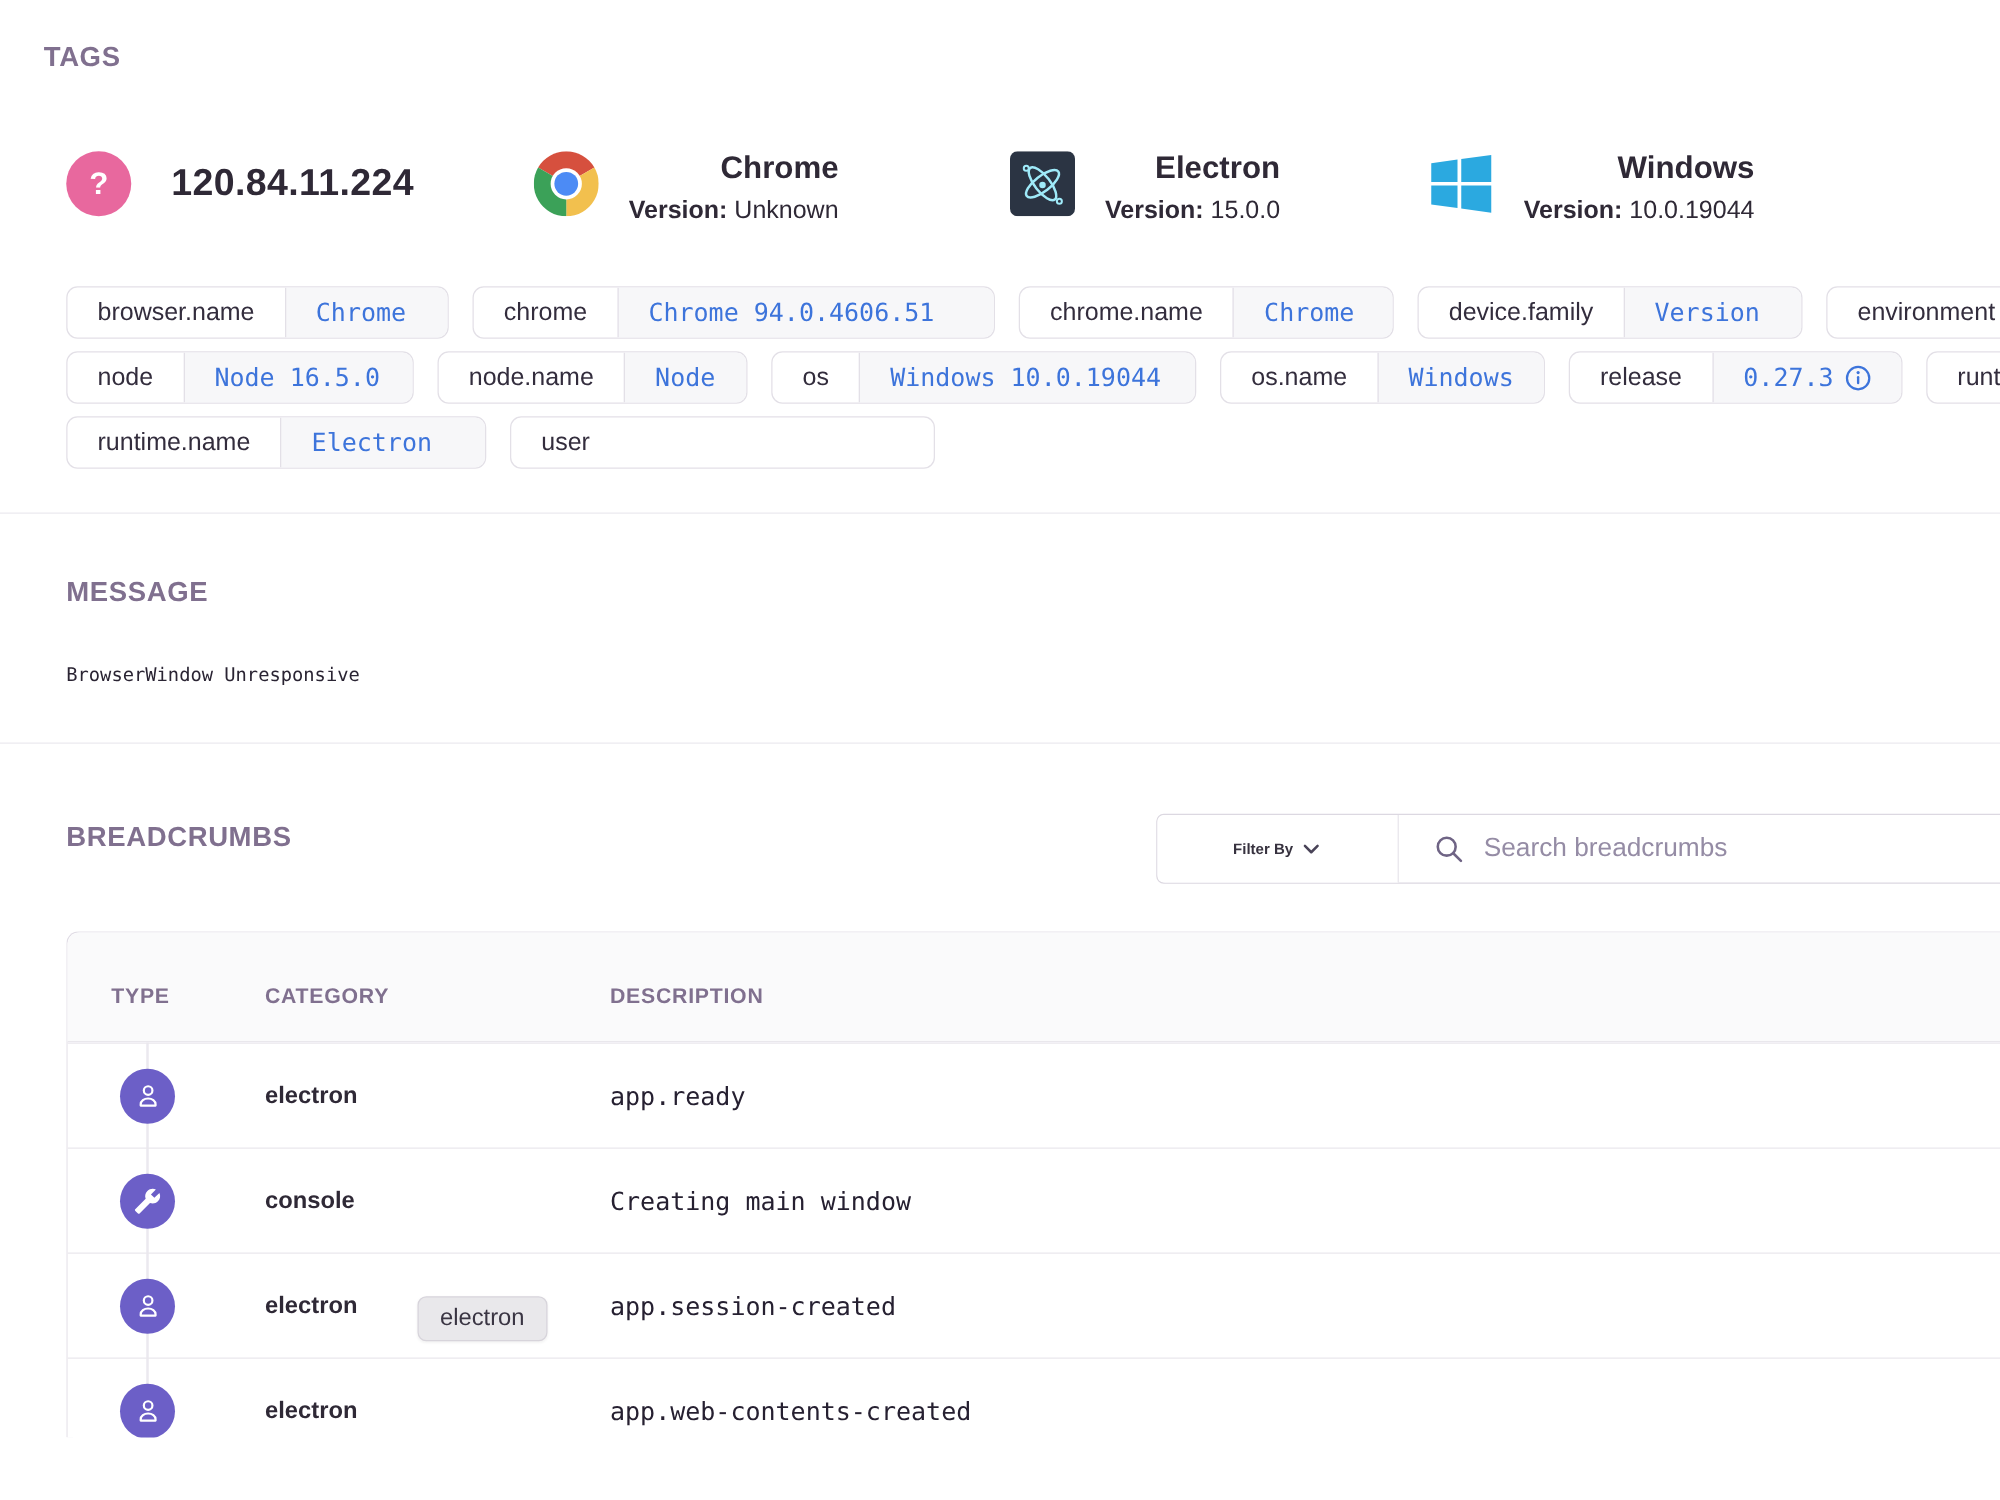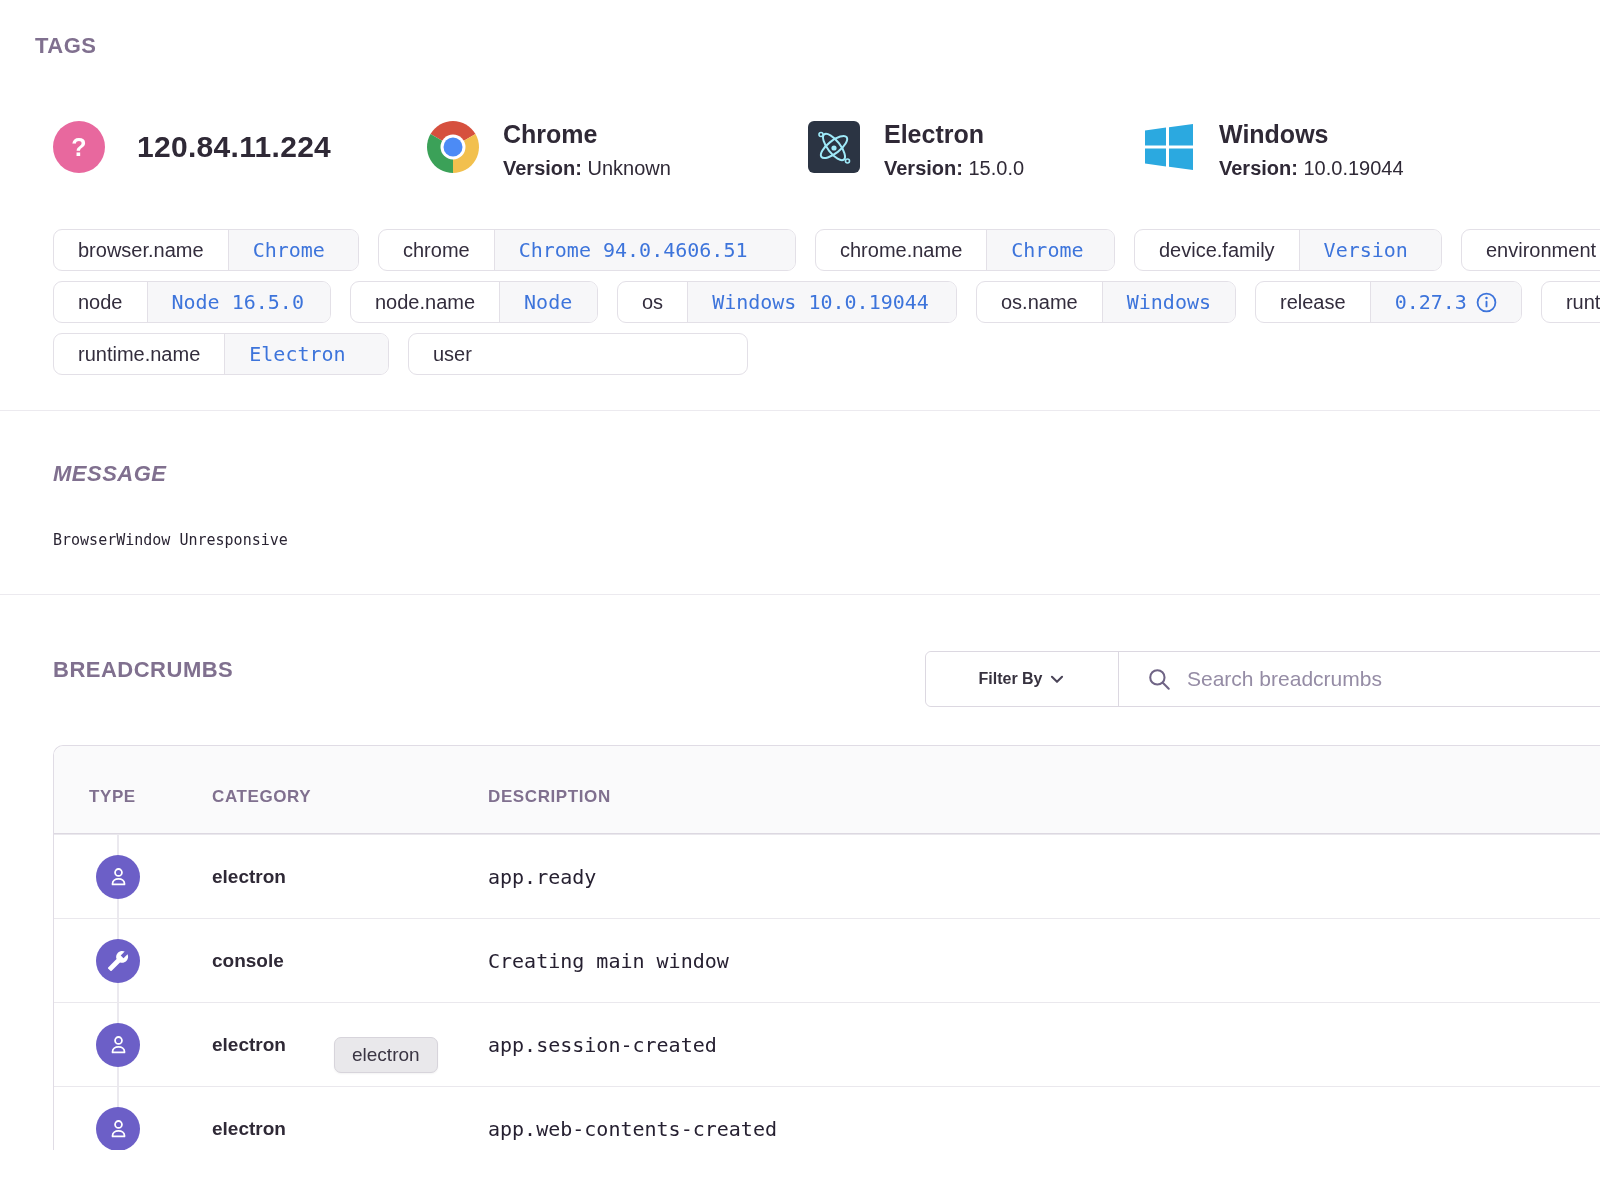--- a/index.html
+++ b/index.html
@@ -19,21 +19,21 @@
   }
   #tags-title { margin: 33px 0 0 35px; }
 
   
   .contexts { display: flex; margin: 62px 0 0 53px; height: 72px; align-items: flex-start; }
   .ctx { display: flex; align-items: flex-start; }
   .ctx-0 { width: 374px; align-items: center; height: 52px; }
   .ctx-1 { width: 381px; }
   .ctx-2 { width: 335px; }
   .ctx-icon { width: 52px; height: 52px; flex: none; }
-  .ctx-body { margin-left: 24px; }
+  .ctx-body { margin-left: 24px; text-align: right; }
   .ctx-0 .ctx-body { margin-left: 32px; }
   .ctx-name { font-size: 25px; font-weight: bold; line-height: 1.1; }
   .ctx-version { font-size: 20px; margin-top: 8px; }
   .ctx-version b { font-weight: bold; }
   .ip-text { font-size: 30px; font-weight: bold; letter-spacing: .3px; }
   .avatar-q {
     width: 52px; height: 52px; border-radius: 50%;
     background: #E8689E; color: #fff;
     display: flex; align-items: center; justify-content: center;
     font-size: 25px; font-weight: bold;
@@ -70,39 +70,39 @@
   .pill-row:nth-child(2) .pill:nth-child(5){min-width:264px}
   .pill-row:nth-child(2) .pill:nth-child(6){min-width:260px}
   .pill-row:nth-child(3) .pill:nth-child(1){min-width:336px}
   .pill-row:nth-child(3) .pill:nth-child(2){min-width:340px}
 
   .divider { border: 0; border-top: 1px solid #ECEAEF; }
   #divider-1 { margin-top: 35px; }
   #divider-2 { margin-top: 45px; }
 
   
-  #message-title { margin: 50px 15px 0 53px; font-style: italic; }
+  #message-title { margin: 50px 15px 0 53px; }
   #message-text {
     margin: 44px 0 0 53px;
     font-family: "DejaVu Sans Mono", monospace;
     font-size: 15px; color: #2A2433;
   }
 
   
   .bc-header { position: relative; height: 150px; }
   #bc-title { position: absolute; left: 53px; top: 62px; }
   .bc-controls {
     position: absolute; left: 925px; top: 56px; height: 56px; width: 760px;
     display: flex; border: 1px solid #DCD8E1; border-radius: 6px 0 0 6px;
     background: #fff;
   }
   .filter-btn {
     width: 193px; border: none; border-right: 1px solid #DCD8E1;
     background: #fff; display: flex; align-items: center; justify-content: center;
-    gap: 5px; font-family: inherit; font-size: 16px; font-weight: bold; color: #37323F;
+    gap: 5px; font-family: inherit; font-size: 12px; font-weight: bold; color: #37323F;
     cursor: pointer; border-radius: 6px 0 0 6px;
   }
   .search-box { flex: 1; display: flex; align-items: center; padding-left: 27px; gap: 15px; }
   .search-input {
     flex: 1; border: none; outline: none;
     font-family: inherit; font-size: 21px; color: #37323F;
   }
   .search-input::placeholder { color: #958CA5; opacity: 1; }
 
   

